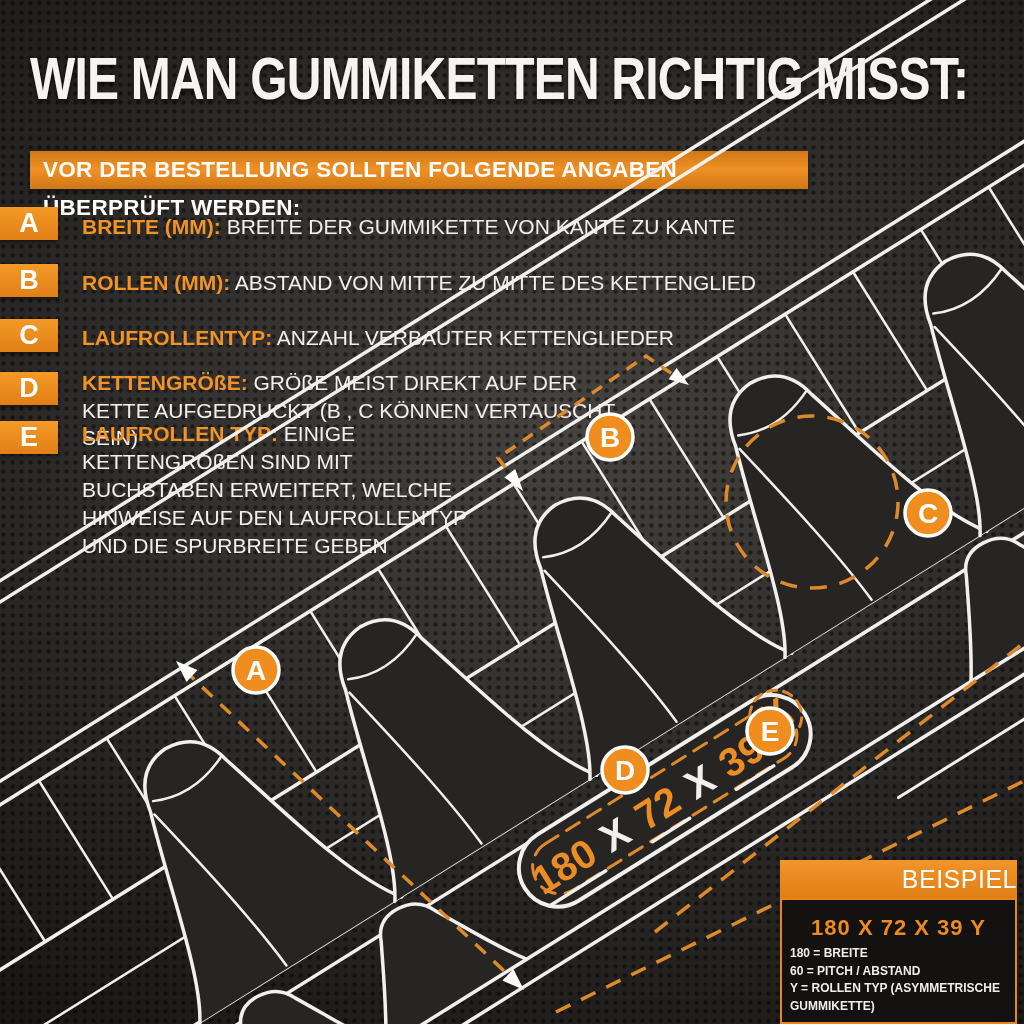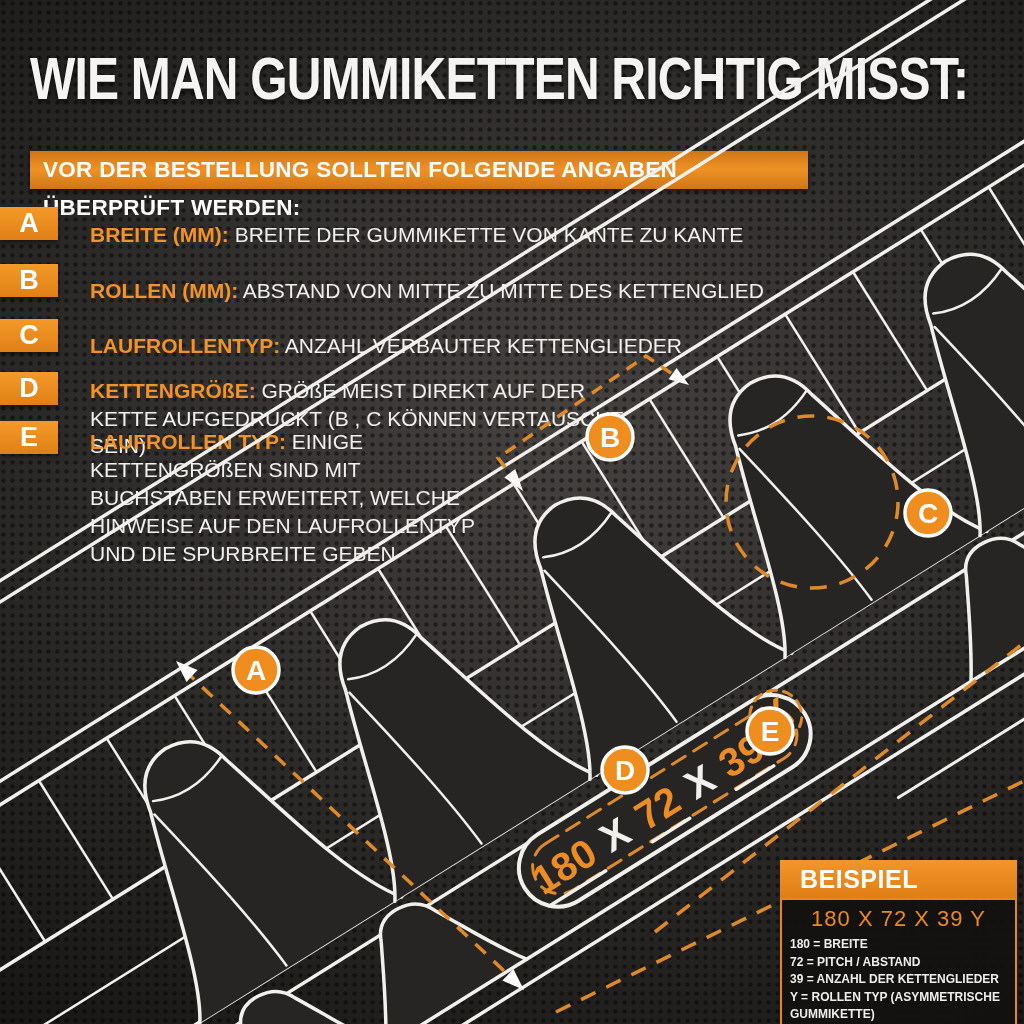--- a/index.html
+++ b/index.html
@@ -23,35 +23,35 @@
     background:linear-gradient(180deg,#cf7716 0%,#ef9125 48%,#cf7716 100%);
     color:#fff;font-size:22.5px;font-weight:600;line-height:38px;padding-left:13px;
     letter-spacing:.3px;box-shadow:0 2px 5px rgba(0,0,0,.5);
   }
   .badge{
     position:absolute;left:0;width:58px;height:33px;
     background:linear-gradient(180deg,#f49a28,#e07f16);
     color:#fff;font-size:27px;font-weight:800;text-align:center;line-height:33px;
     box-shadow:0 2px 4px rgba(0,0,0,.5);
   }
-  .row-text{position:absolute;left:82px;margin:8px;font-size:21px;line-height:27.5px;color:#f2f0ed;font-weight:500;}
+  .row-text{position:absolute;left:82px;margin:0;font-size:21px;line-height:27.5px;color:#f2f0ed;font-weight:500;}
   .row-text .lbl{color:#f29327;font-weight:800;}
   svg.diagram{position:absolute;left:0;top:0;z-index:2;pointer-events:none;}
   .example{
     position:absolute;left:780px;top:860px;width:237px;z-index:3;
   }
   .example .ex-header{
     height:38px;background:linear-gradient(180deg,#f2952a,#e07e14);
-    color:#fff;font-size:25px;font-weight:700;text-align:left;line-height:38px;letter-spacing:.5px;padding-left:20px;
+    color:#fff;font-size:25px;font-weight:400;text-align:right;line-height:38px;letter-spacing:.5px;padding-left:20px;
   }
   .example .ex-body{
     border:2px solid #e8861c;background:rgba(18,17,16,.93);
     padding:4px 8px 7px 8px;
   }
-  .example .ex-size{color:#ee8a1e;font-size:22px;font-weight:400;text-align:center;letter-spacing:1px;margin:2px 0 4px 0;}
+  .example .ex-size{color:#ee8a1e;font-size:22px;font-weight:700;text-align:center;letter-spacing:1px;margin:11px 0 4px 0;}
   .example .ex-line{color:#efeeec;font-size:12px;font-weight:600;line-height:17.5px;}
 </style>
 </head>
 <body>
 
 <div class="page">
 
   <svg class="diagram" width="1024" height="1024" viewBox="0 0 1024 1024">
 
     <g transform="translate(130,700) rotate(-32)" stroke="#F2F0ED" stroke-width="3.5" fill="none" stroke-linecap="round">
@@ -183,19 +183,18 @@
   <p class="row-text" style="top:369px;width:545px"><span class="lbl">KETTENGRÖßE:</span> <span>GRÖßE MEIST DIREKT AUF DER KETTE AUFGEDRUCKT (B , C KÖNNEN VERTAUSCHT SEIN)</span></p>
 
   <div class="badge" style="top:421px">E</div>
   <p class="row-text" style="top:420px;width:392px;line-height:28px"><span class="lbl">LAUFROLLEN TYP:</span> <span>EINIGE KETTENGRÖßEN SIND MIT BUCHSTABEN ERWEITERT, WELCHE HINWEISE AUF DEN LAUFROLLENTYP UND DIE SPURBREITE GEBEN</span></p>
 
   <div class="example">
     <div class="ex-header">BEISPIEL</div>
     <div class="ex-body">
       <div class="ex-size">180 X 72 X 39 Y</div>
       <div class="ex-line">180 = BREITE</div>
-      <div class="ex-line">72 = PITCH / ABSTAND</div>
-      <div class="ex-line">39 = ANZAHL DER KETTENGLIEDER</div>
+      <div class="ex-line">60 = PITCH / ABSTAND</div>
       <div class="ex-line">Y = ROLLEN TYP (ASYMMETRISCHE GUMMIKETTE)</div>
     </div>
   </div>
 
 </div>
 
 </body></html>

